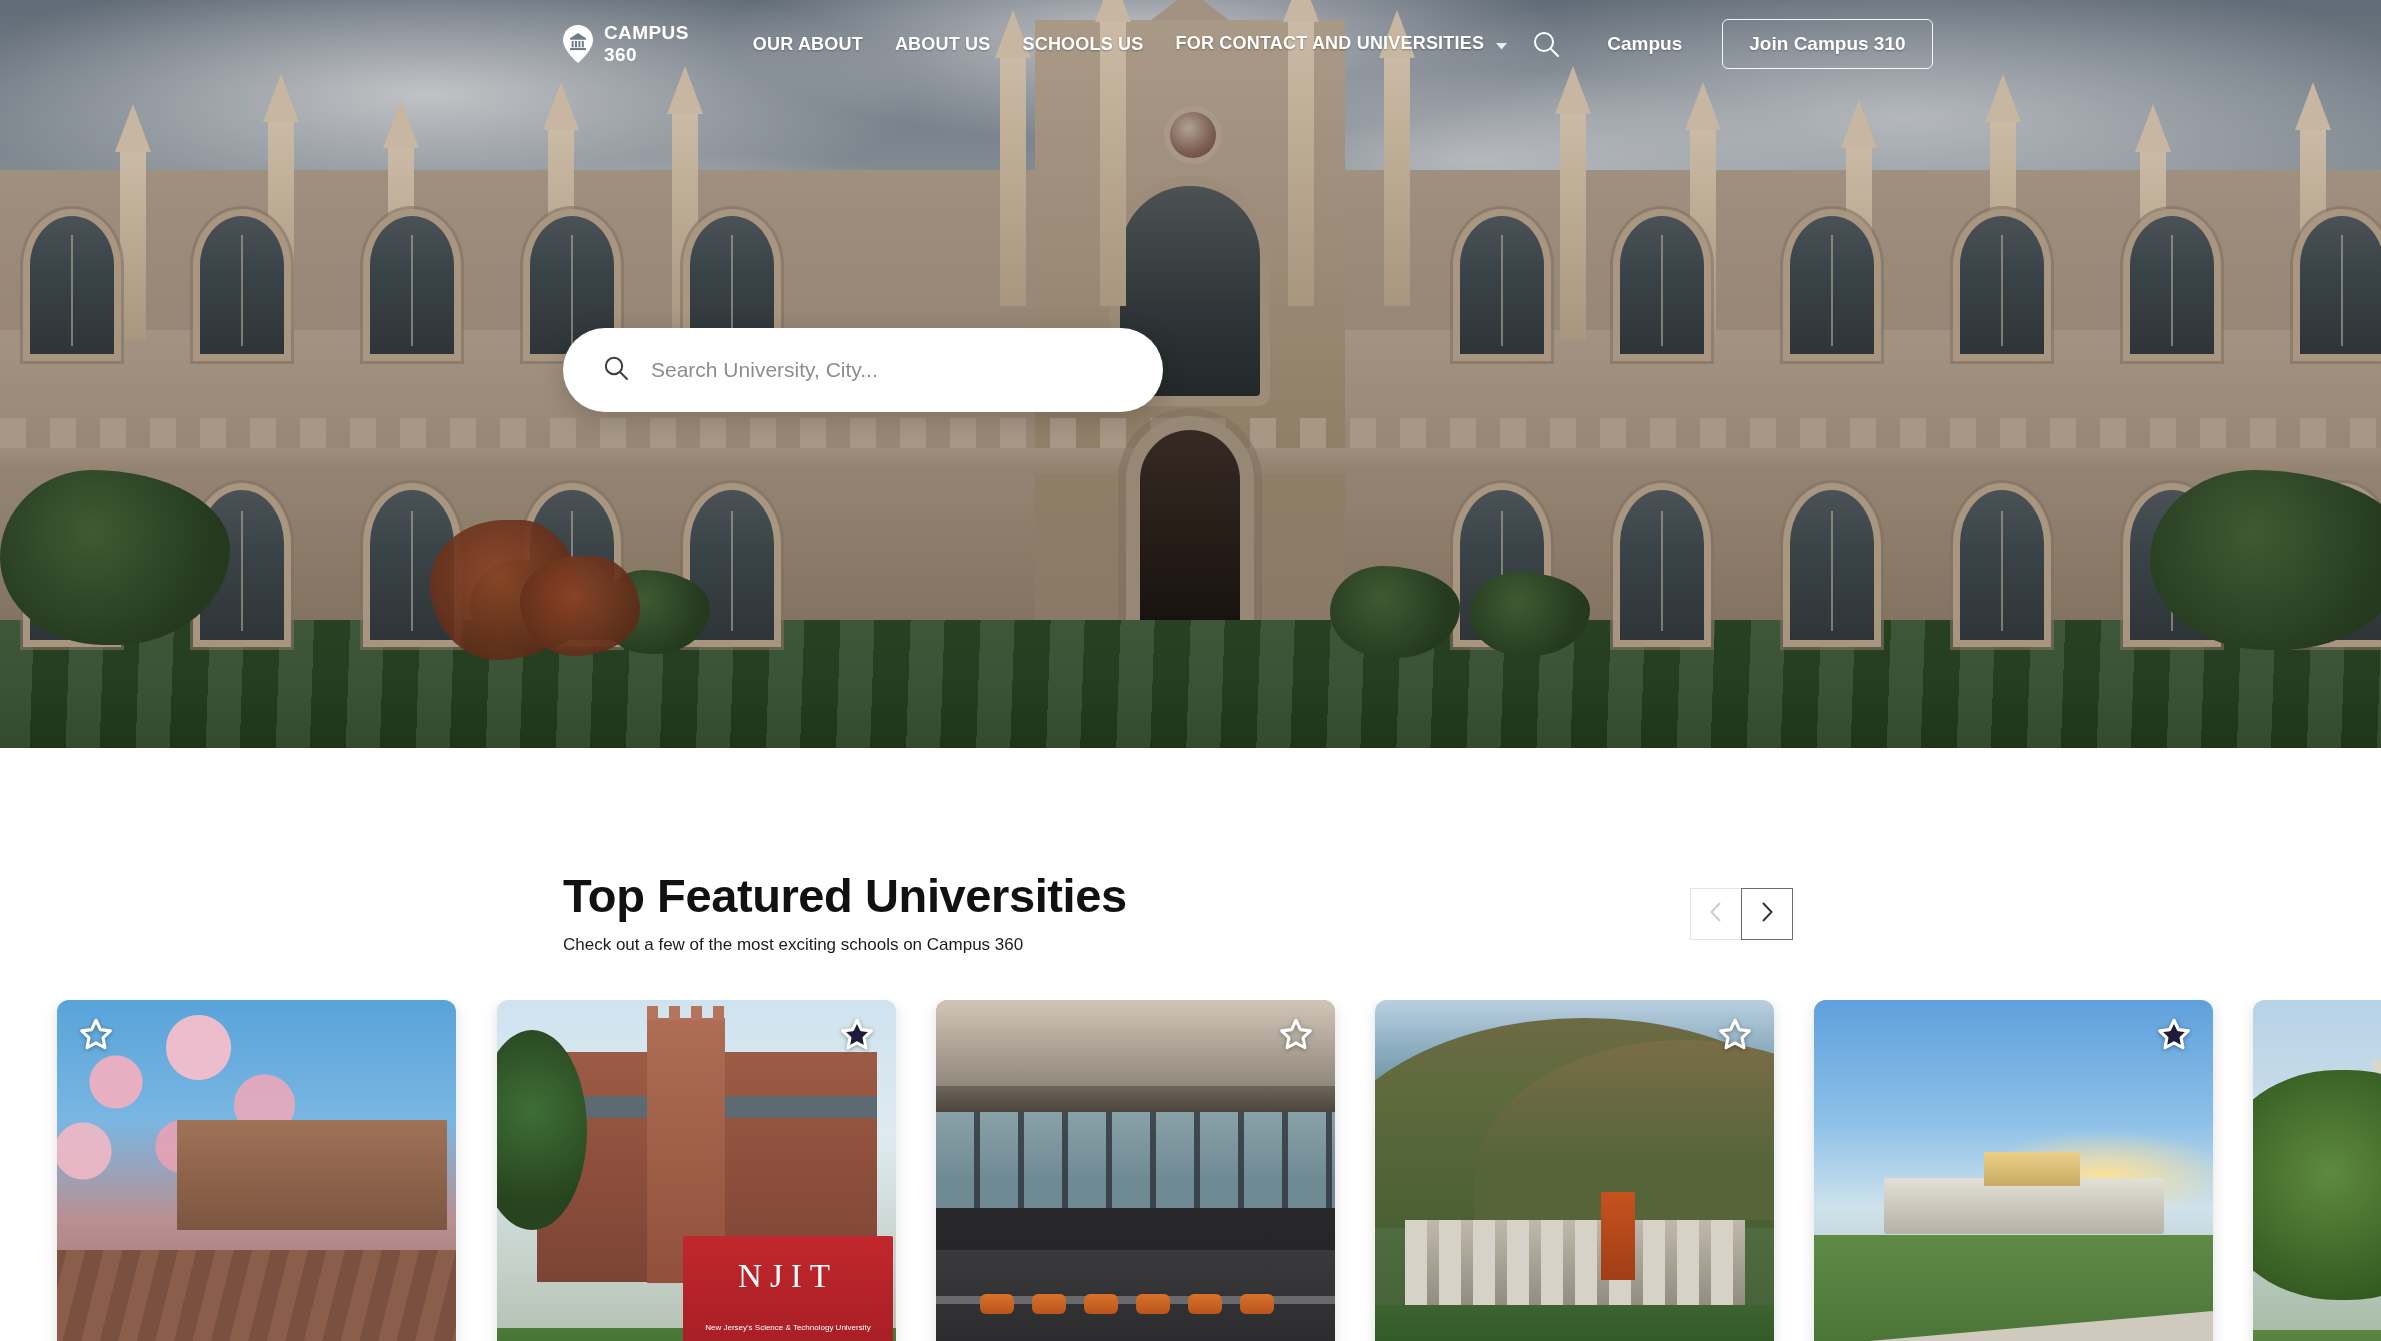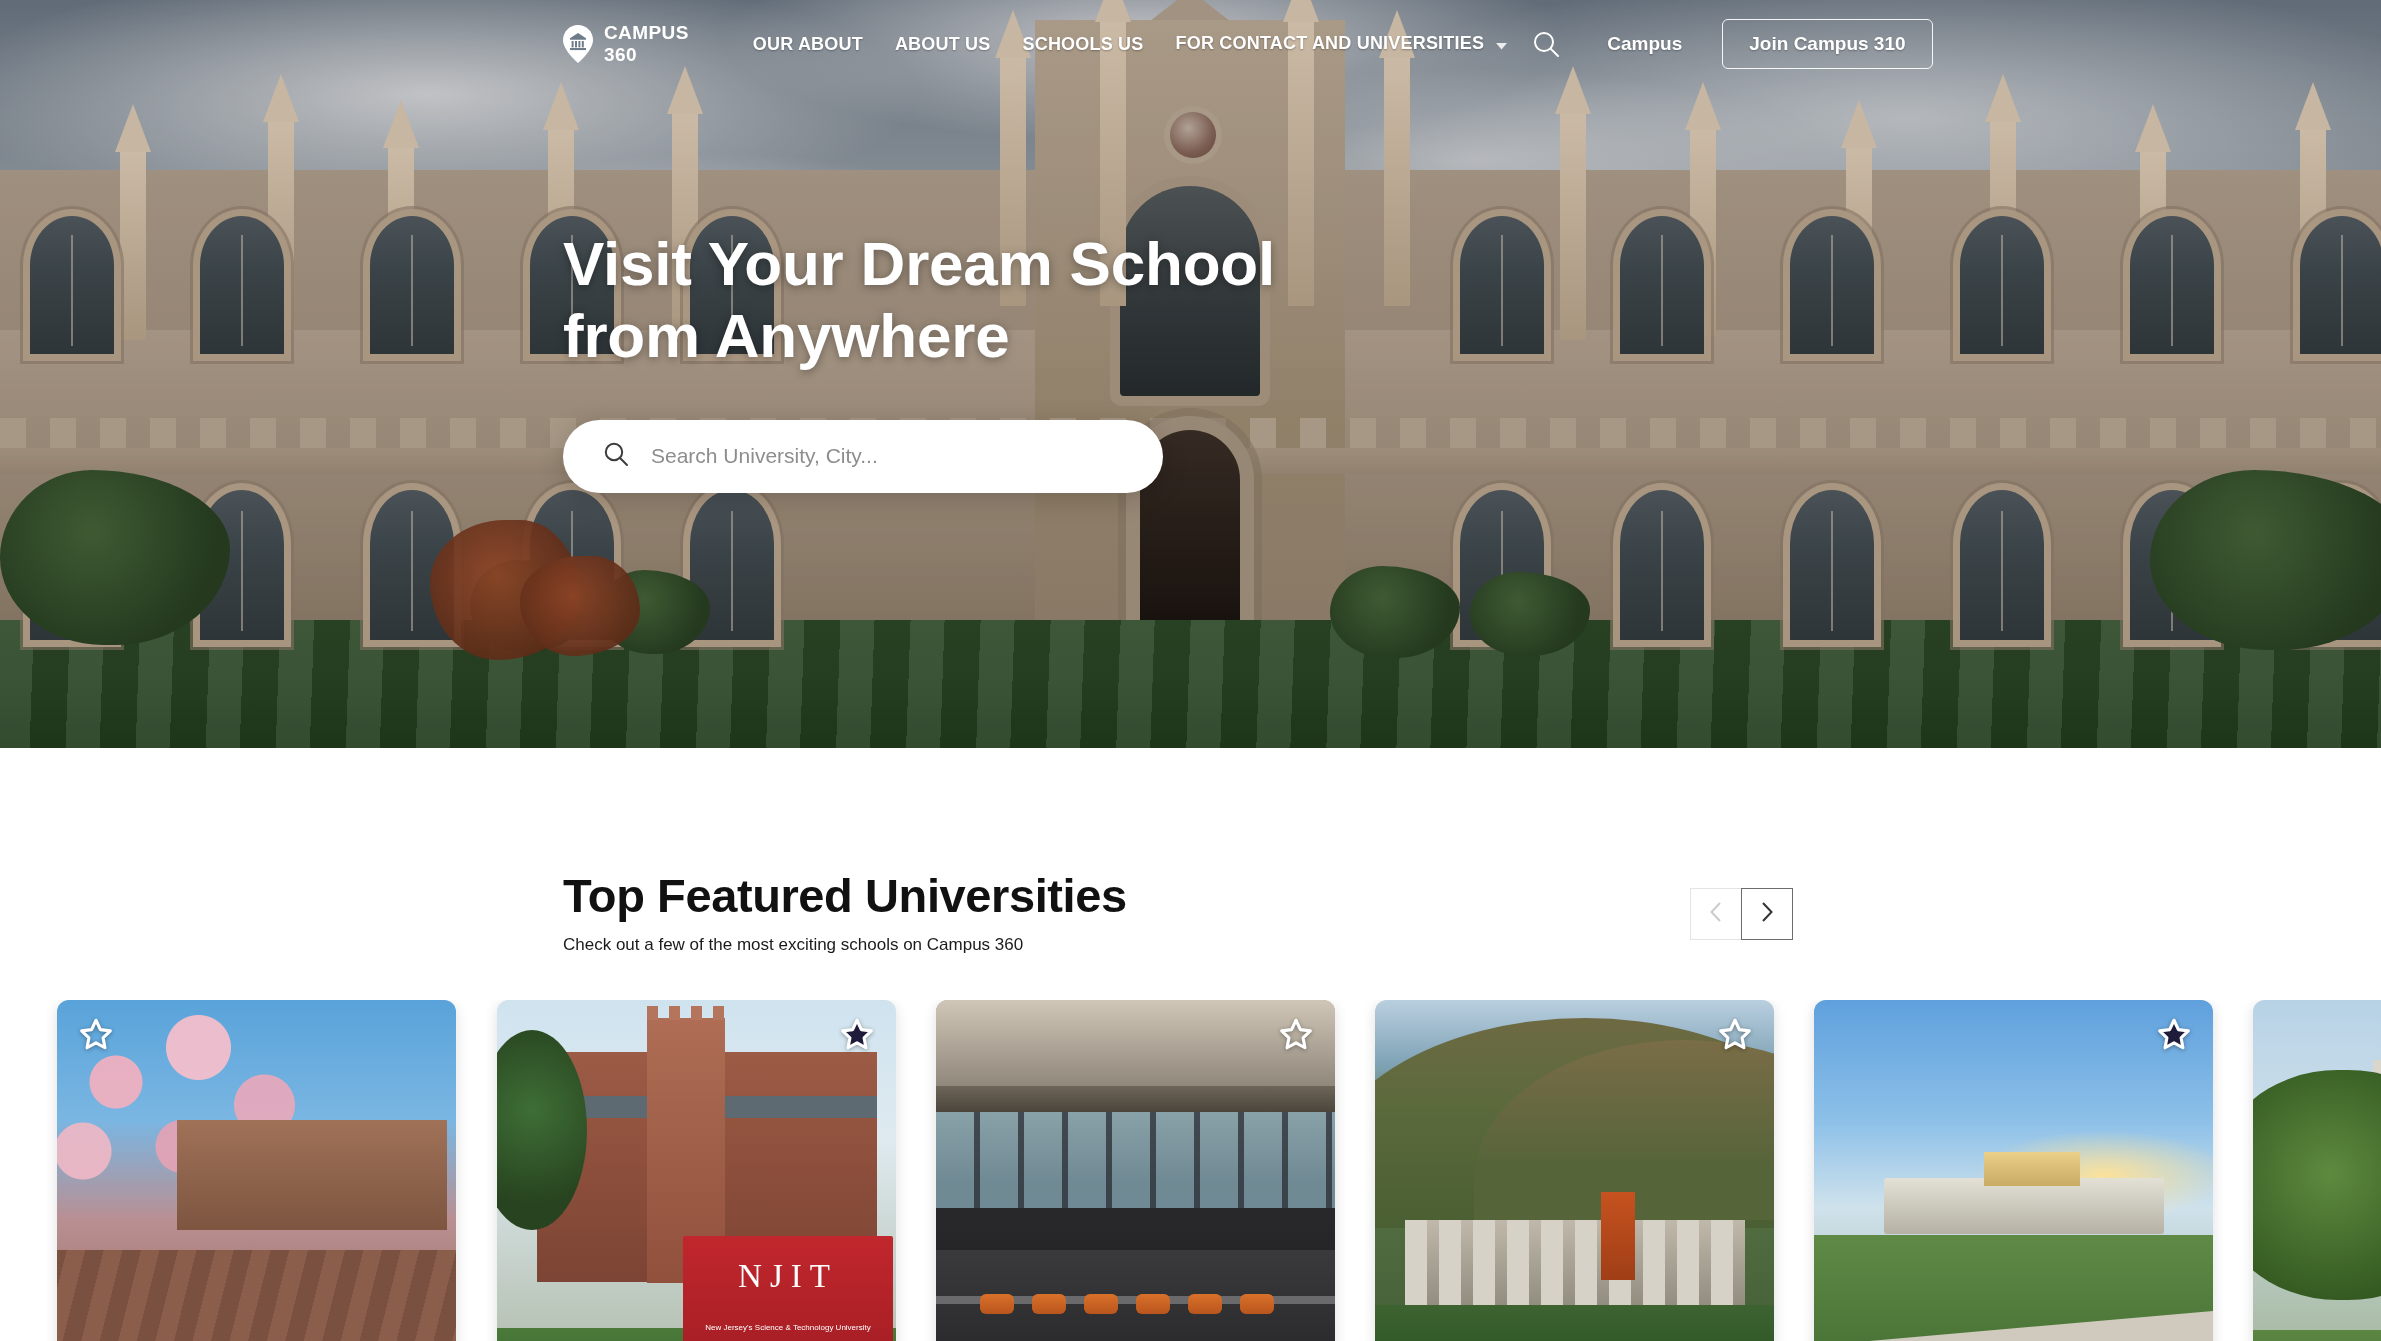--- a/index.html
+++ b/index.html
@@ -161,21 +161,21 @@
   }
 
   
   .hero-content{ position:absolute; left:563px; top:228px; z-index:15; }
   .hero-title{
     color:#fff; font-size:62px; line-height:1.16; font-weight:700;
     letter-spacing:-.2px; text-shadow:0 2px 10px rgba(0,0,0,.35);
     font-stretch:condensed;
   }
   .searchbar{
-    margin-top:48px; width:600px; height:73px; background:#fff;
+    margin-top:100px; width:600px; height:84px; background:#fff;
     border-radius:44px; display:flex; align-items:center; padding-left:40px; gap:22px;
     box-shadow:0 6px 26px rgba(0,0,0,.18);
   }
   .searchbar input{
     border:0; outline:0; font-size:21px; color:#3a3a3a; width:460px;
     font-family:"Liberation Sans", sans-serif; background:transparent;
   }
   .searchbar input::placeholder{ color:#8d8d8d; }
 
   
@@ -471,24 +471,20 @@
           <circle cx="12" cy="12" r="9" fill="none" stroke="#ffffff" stroke-width="2"></circle>
           <line x1="18.6" y1="18.6" x2="26" y2="26" stroke="#ffffff" stroke-width="2" stroke-linecap="round"></line>
         </svg>
       </span>
       <span class="login">Campus</span>
       <button class="join">Join Campus 310</button>
     </div>
   </div>
 
   <div class="hero-content">
-    <h1 class="hero-title">
-      <span>Visit Your Dream School</span><br>
-      <span>from Anywhere</span>
-    </h1>
     <div class="searchbar">
       <span>
         <svg width="26" height="26" viewBox="0 0 26 26">
           <circle cx="11" cy="11" r="8.2" fill="none" stroke="#3c3c3c" stroke-width="2"></circle>
           <line x1="17" y1="17" x2="24" y2="24" stroke="#3c3c3c" stroke-width="2" stroke-linecap="round"></line>
         </svg>
       </span>
       <input type="text" placeholder="Search University, City..." style="">
     </div>
   </div>

